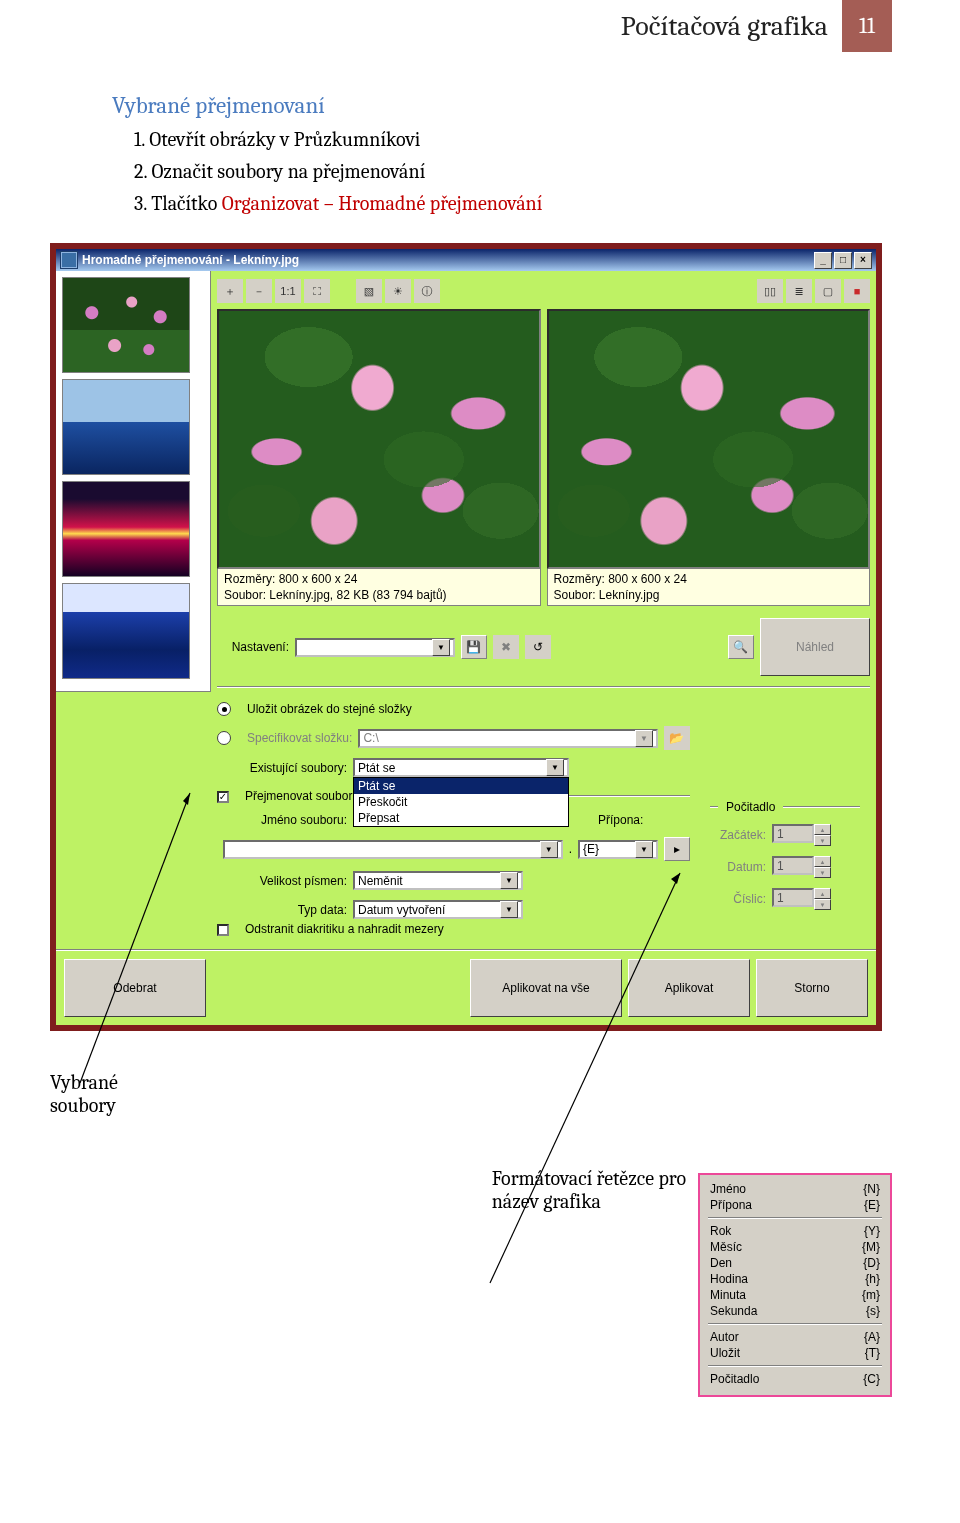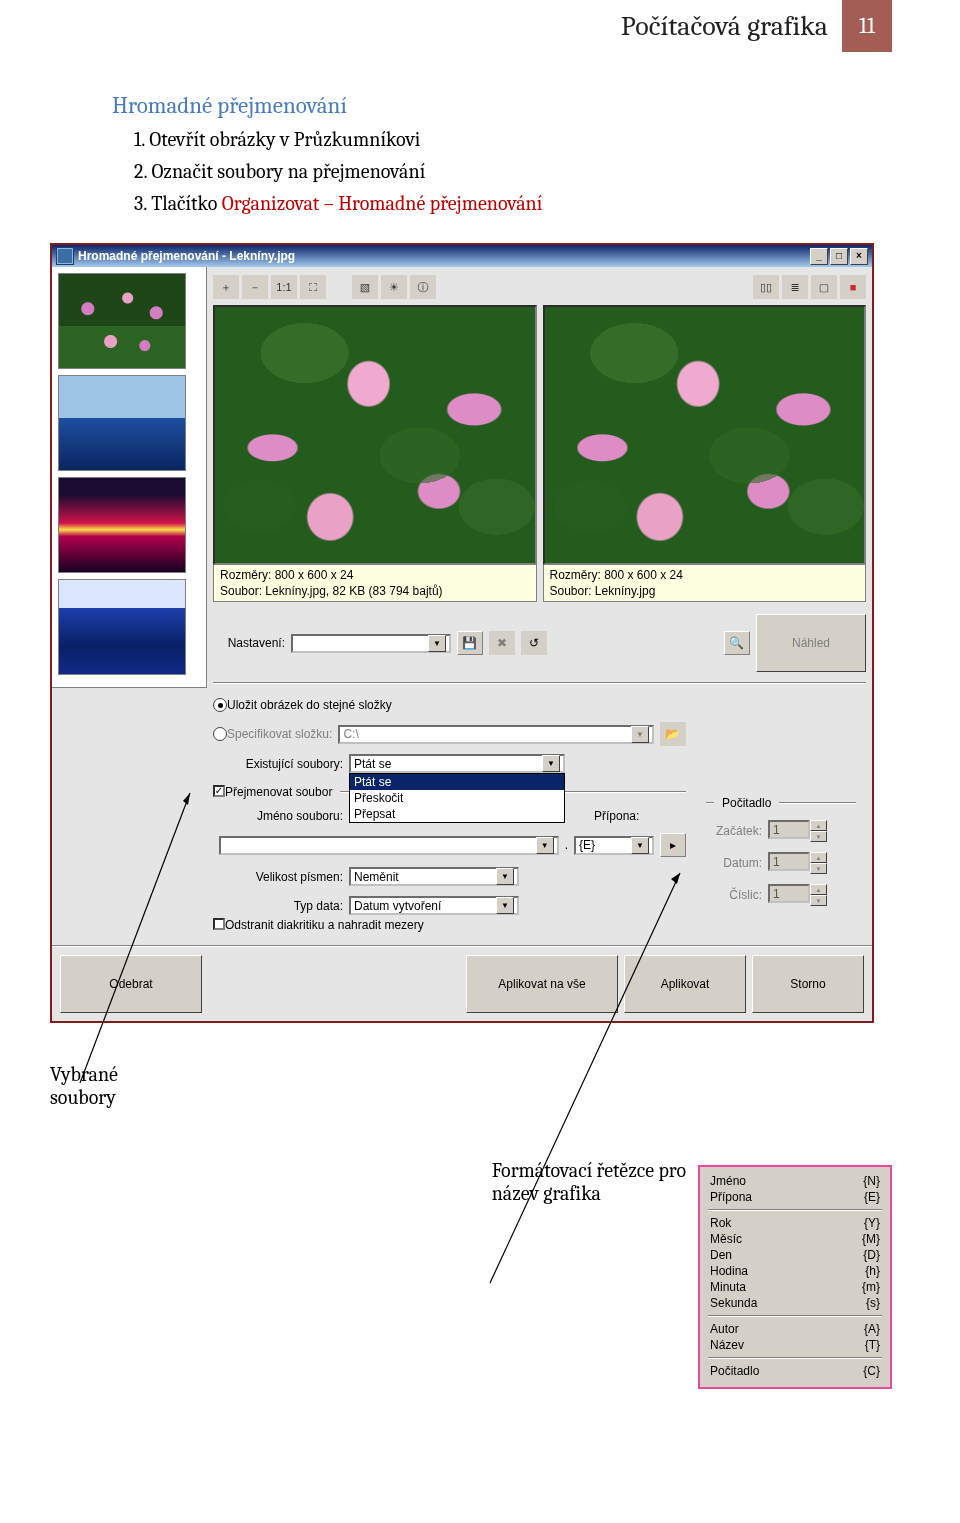--- a/index.html
+++ b/index.html
@@ -11,21 +11,21 @@
   }
   .page { padding: 0 68px 40px 110px; }
   .header-row { display: flex; justify-content: flex-end; align-items: center; gap: 14px; padding-top: 0; }
   .header-title { font-size: 28px; color: #222; }
   .page-num-box { width: 50px; height: 52px; background: #a45d55; color: #fff; display: flex; align-items: center; justify-content: center; font-size: 22px; font-family: Cambria, serif; }
   .h2 { color: #4a7bbf; font-size: 23px; margin: 40px 0 6px 2px; }
   .ol { margin: 4px 0 24px 24px; font-size: 20px; line-height: 1.5; }
   .ol div { margin-bottom: 2px; }
   .red { color: #c00000; }
 
-  .win { width: 820px; margin-left: -60px; background: #e5e5e5; border: 2px solid #7f1d1d; font-family: Tahoma, sans-serif; font-size: 12px; color: #000; }
+  .win { width: 820px; margin-left: -60px; background: #bef264; border: 6px solid #7f1d1d; font-family: Tahoma, sans-serif; font-size: 12px; color: #000; }
   .titlebar { height: 22px; background: linear-gradient(#0a246a, #a6caf0); color: #fff; display: flex; align-items: center; padding: 0 4px; font-weight: bold; }
   .titlebar .ticon { width: 16px; height: 16px; background: #3a6ea5; border: 1px solid #1c3d6b; margin-right: 4px; box-shadow: inset 0 0 0 1px #8fb4e0; }
   .titlebar .spacer { flex: 1; }
   .tbtn { width: 16px; height: 15px; background: #d4d0c7; border: 1px solid #fff; border-right-color: #404040; border-bottom-color: #404040; margin-left: 2px; font-size: 10px; line-height: 13px; text-align: center; color: #000; font-family: 'Segoe UI', sans-serif; }
 
   .winbody { display: flex; align-items: flex-start; }
   .thumbcol { width: 142px; padding: 6px; background: #fff; border-right: 1px solid #808080; border-bottom: 1px solid #808080; }
   .thumb { width: 128px; height: 96px; margin-bottom: 6px; border: 1px solid #808080; box-sizing: border-box; }
 
   
@@ -66,21 +66,21 @@
 
   .ctrlrow { display: flex; align-items: center; gap: 6px; margin: 10px 0 2px 0; }
   .label { text-align: right; }
   .groove { border-top: 1px solid #808080; border-bottom: 1px solid #fff; height: 0; margin: 10px 0; }
   .groove-flex { border-top: 1px solid #808080; border-bottom: 1px solid #fff; height: 0; flex: 1; }
   .combo, .textin { background: #fff; border: 2px inset #c0c0c0; height: 19px; box-sizing: border-box; font-size: 12px; padding: 0 3px; font-family: Tahoma, sans-serif; }
   .combo { display: flex; align-items: center; justify-content: space-between; }
   .cbtn { width: 16px; height: 15px; background: #d4d0c7; border: 1px solid #fff; border-right-color: #404040; border-bottom-color: #404040; display: flex; align-items: center; justify-content: center; font-size: 8px; }
   .iconbtn { width: 24px; height: 22px; background: #d4d0c7; border: 1px solid #fff; border-right-color: #808080; border-bottom-color: #808080; display: flex; align-items: center; justify-content: center; font-size: 12px; }
   .iconbtn.flat { border-color: #d4d0c7; }
-  .radio, .check { display: flex; align-items: flex-start; gap: 0; margin: 4px 0; }
+  .radio, .check { display: flex; align-items: flex-end; gap: 16px; margin: 4px 0; }
   .radio .dot { width: 12px; height: 12px; border-radius: 50%; background: #fff; border: 1px solid #404040; display: flex; align-items: center; justify-content: center; }
   .radio .dot.sel::after { content: ""; width: 5px; height: 5px; background: #000; border-radius: 50%; }
   .check .box { width: 12px; height: 12px; background: #fff; border: 2px inset #808080; box-sizing: border-box; display: flex; align-items: center; justify-content: center; font-size: 10px; line-height: 8px; }
   .disabled { color: #808080 !important; }
   .disabled .combo, .disabled .textin { background: #d4d0c7; }
 
   .dropdown-open { position: absolute; background: #fff; border: 1px solid #000; z-index: 5; width: 214px; }
   .dropdown-open .opt { padding: 1px 4px; }
   .dropdown-open .opt.sel { background: #0a246a; color: #fff; }
 
@@ -105,21 +105,21 @@
 </style>
 </head>
 <body>
 
 <div class="page">
   <div class="header-row">
     <div class="header-title">Počítačová grafika</div>
     <div class="page-num-box">11</div>
   </div>
 
-  <div class="h2">Hromadné přejmenování</div>
+  <div class="h2">Vybrané přejmenovaní</div>
   <div class="ol">
     <div><span>1.</span> <span>Otevřít obrázky v Průzkumníkovi</span></div>
     <div><span>2.</span> <span>Označit soubory na přejmenování</span></div>
     <div><span>3.</span> <span>Tlačítko </span><span class="red">Organizovat – Hromadné přejmenování</span></div>
   </div>
 
   <div class="relblock">
   <div class="win">
     <div class="titlebar">
       <div class="ticon"></div>
@@ -377,21 +377,21 @@
       <div class="frow">
           <span>Sekunda</span>
           <span>{s}</span>
         </div>
       <div class="sep"></div>
       <div class="frow">
           <span>Autor</span>
           <span>{A}</span>
         </div>
       <div class="frow">
-          <span>Název</span>
+          <span>Uložit</span>
           <span>{T}</span>
         </div>
       <div class="sep"></div>
       <div class="frow">
           <span>Počitadlo</span>
           <span>{C}</span>
         </div>
     </div>
   </div>
 

